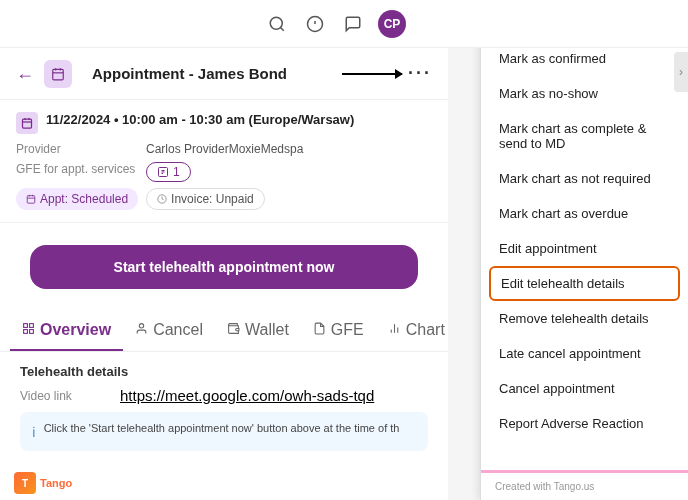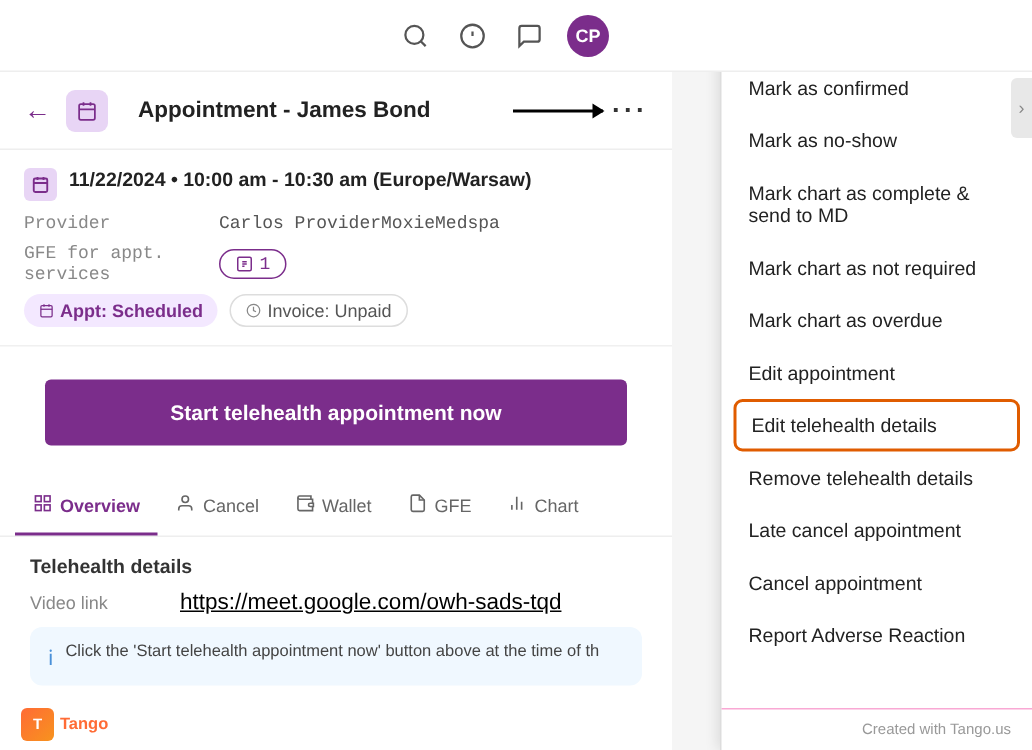--- a/index.html
+++ b/index.html
@@ -121,25 +121,24 @@
       border-radius: 4px;
       display: flex;
       align-items: center;
       justify-content: center;
       color: #7b2d8b;
       font-size: 12px;
     }
 
     .info-row {
       display: flex;
-      align-items: center;
+      align-items: flex-start;
       font-size: 12px;
       color: #555;
       margin-bottom: 6px;
-      font-family: Liberation Mono, monospace;
     }
 
     .info-label {
       width: 130px;
       color: #888;
     }
 
     .gfe-badge {
       display: inline-flex;
       align-items: center;
@@ -160,62 +159,62 @@
 
     .badge-scheduled {
       display: inline-flex;
       align-items: center;
       gap: 4px;
       background: #f3e8ff;
       border-radius: 16px;
       padding: 3px 10px;
       font-size: 12px;
       color: #7b2d8b;
-      font-weight: 700;
+      font-weight: 400;
     }
 
     .badge-invoice {
       display: inline-flex;
       align-items: center;
       gap: 4px;
       border: 1.5px solid #ddd;
       border-radius: 16px;
       padding: 3px 10px;
       font-size: 12px;
       color: #555;
     }
 
     
     .cta-btn {
       margin: 12px 16px;
       background: #7b2d8b;
       color: white;
       border: none;
-      border-radius: 4px;
+      border-radius: 16px;
       padding: 14px 16px;
       font-size: 14px;
       font-weight: 600;
       width: calc(100% - 32px);
       cursor: pointer;
       text-align: center;
     }
 
     
     .tabs-bar {
       display: flex;
       border-bottom: 1px solid #eee;
       padding: 0 10px;
     }
 
     .tab-item {
       display: flex;
       align-items: center;
       gap: 5px;
       padding: 10px 12px;
-      font-size: 12px;
+      font-size: 16px;
       color: #666;
       cursor: pointer;
       border-bottom: 2px solid transparent;
       justify-content: space-between;
     }
 
     .tab-item.active {
       color: #7b2d8b;
       border-bottom: 2px solid #7b2d8b;
       font-weight: 600;
@@ -354,22 +353,22 @@
       border-radius: 6px;
       margin: 0 8px;
       padding: 8px 10px;
       background: white;
     }
 
     .created-with {
       padding: 8px 14px;
       font-size: 10px;
       color: #999;
-      text-align: right;
-      border-top: 1px solid #f9a8d4;
+      text-align: left;
+      border-top: 3px solid #f9a8d4;
       margin-top: 36px;
     }
 
     
     .global-top-bar {
       position: absolute;
       top: 0;
       left: 0;
       right: 0;
       height: 48px;

